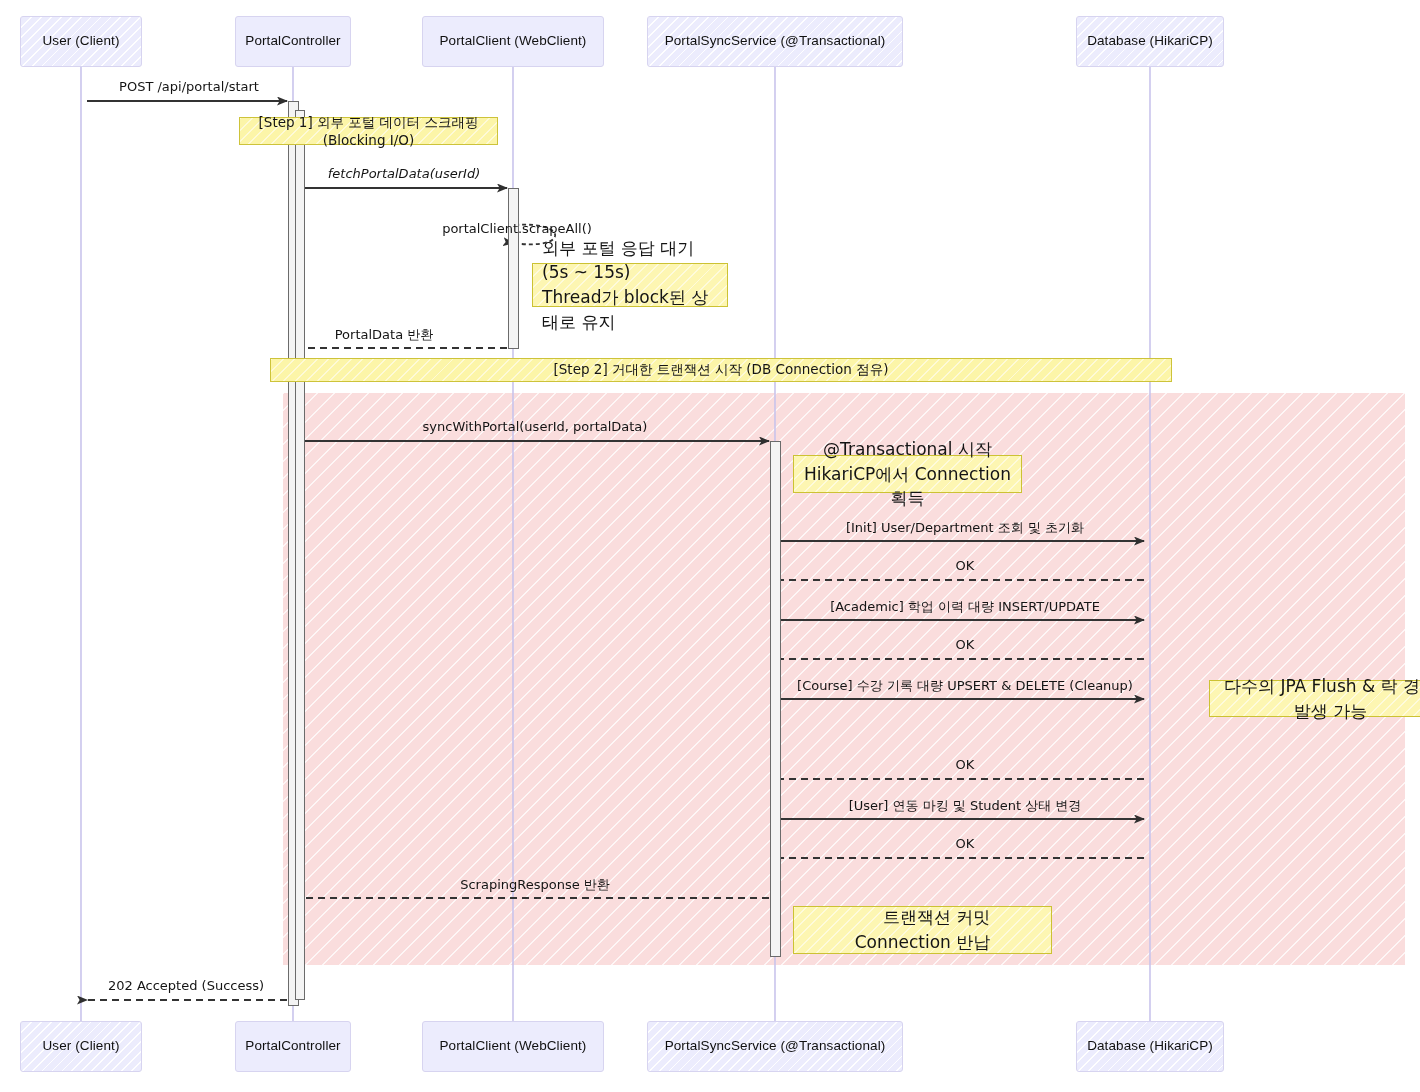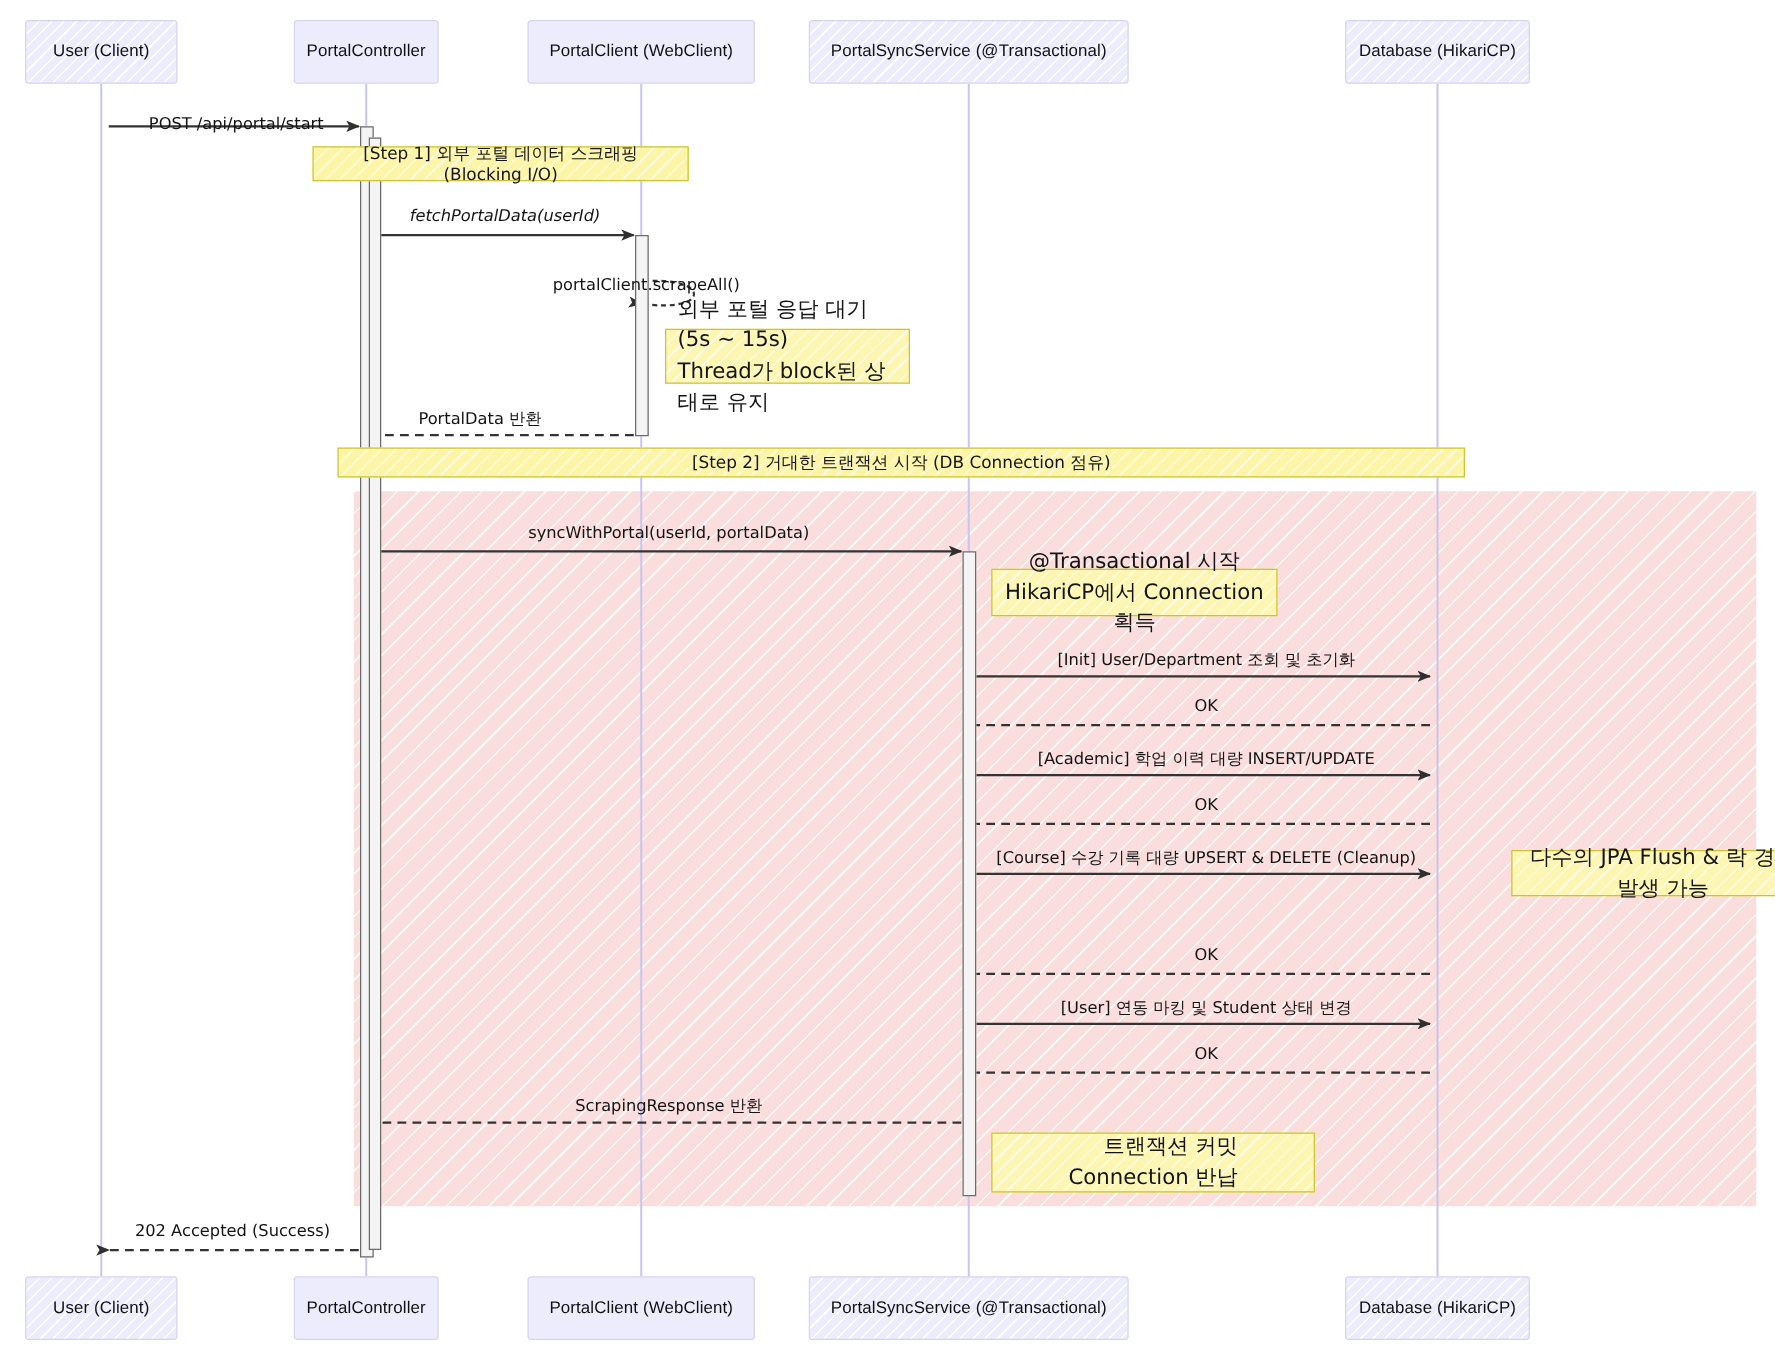--- a/index.html
+++ b/index.html
@@ -190,36 +190,36 @@
       </div>
       <div class="actor hatched" style="left: 647px; top: 1021px; width: 256px; height: 51px;">
         <span class="lbl">PortalSyncService (@Transactional)</span>
       </div>
       <div class="actor hatched" style="left: 1076px; top: 1021px; width: 148px; height: 51px;">
         <span class="lbl">Database (HikariCP)</span>
       </div>
     </div>
 
   <div id="banners">
-      <div class="banner" style="left: 250px; top: 117px; width: 301px; height: 28px;">[Step 1] 외부 포털 데이터 스크래핑 (Blocking I/O)</div>
+      <div class="banner" style="left: 239px; top: 117px; width: 259px; height: 28px;">[Step 1] 외부 포털 데이터 스크래핑 (Blocking I/O)</div>
       <div class="banner" style="left: 270px; top: 358px; width: 902px; height: 24px;">[Step 2] 거대한 트랜잭션 시작 (DB Connection 점유)</div>
     </div>
 
   <div id="notes">
       <div class="note hatched leftalign" style="left: 532px; top: 263px; width: 196px; height: 44px;">외부 포털 응답 대기 (5s ~ 15s)
 Thread가 block된 상태로 유지</div>
       <div class="note hatched" style="left: 793px; top: 455px; width: 229px; height: 38px;">@Transactional 시작
 HikariCP에서 Connection 획득</div>
       <div class="note hatched" style="left: 1168px; top: 680px; width: 243px; height: 37px; margin-left: 41px;">다수의 JPA Flush &amp; 락 경합 발생 가능</div>
       <div class="note hatched" style="left: 793px; top: 906px; width: 259px; height: 48px; text-align: right;">트랜잭션 커밋
 Connection 반납</div>
     </div>
 
   <div id="msglabels">
-      <div class="msg" style="left: 189px; top: 79px; margin-top: 13px;">POST /api/portal/start</div>
+      <div class="msg" style="left: 189px; top: 79px;">POST /api/portal/start</div>
       <div class="msg" style="left: 404px; top: 166px; font-style: italic;">fetchPortalData(userId)</div>
       <div class="msg" style="left: 517px; top: 221px;">portalClient.scrapeAll()</div>
       <div class="msg" style="left: 384px; top: 326px;">PortalData 반환</div>
       <div class="msg" style="left: 535px; top: 419px;">syncWithPortal(userId, portalData)</div>
       <div class="msg" style="left: 965px; top: 519px; text-align: right;">[Init] User/Department 조회 및 초기화</div>
       <div class="msg" style="left: 965px; top: 558px;">OK</div>
       <div class="msg" style="left: 965px; top: 598px;">[Academic] 학업 이력 대량 INSERT/UPDATE</div>
       <div class="msg" style="left: 965px; top: 637px;">OK</div>
       <div class="msg" style="left: 965px; top: 677px;">[Course] 수강 기록 대량 UPSERT &amp; DELETE (Cleanup)</div>
       <div class="msg" style="left: 965px; top: 757px;">OK</div>

